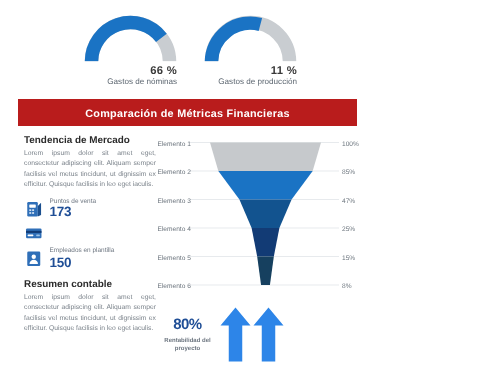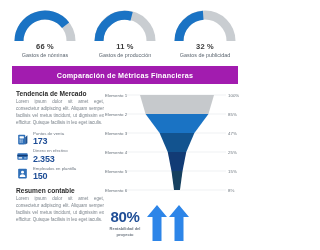--- a/index.html
+++ b/index.html
@@ -6,29 +6,29 @@
   body{
     width:250px;height:250px;overflow:hidden;
     background:#ffffff;
     font-family:"Liberation Sans", sans-serif;
     color:#333;
   }
   #infographic{position:relative;width:250px;height:250px;}
 
   
   .gauge-row{display:flex;justify-content:center;gap:14px;padding:10px 8px 0 8px;box-sizing:border-box;}
-  .gauge{width:66px;display:flex;flex-direction:column;align-items:center;}
+  .gauge{width:66px;display:flex;flex-direction:column;align-items:flex-end;}
   .gauge-arc{position:relative;width:62px;height:31px;overflow:hidden;}
   .gauge-arc svg{display:block;}
   .gauge-val{font-size:7.5px;font-weight:bold;color:#3a3a3a;margin-top:1px;letter-spacing:.2px;}
   .gauge-cap{font-size:5.4px;color:#5c6670;text-align:center;line-height:1.35;margin-top:1px;}
 
   
   .banner{
-    margin:7px 12px 0 12px;background:#a21caf;color:#fff;
+    margin:7px 12px 0 12px;background:#b91c1c;color:#fff;
     text-align:center;font-size:7.2px;font-weight:bold;
     padding:4.5px 0;letter-spacing:.2px;
   }
 
   
   .content{display:flex;padding:6px 0 0 0;}
   .left-col{width:104px;padding-left:16px;box-sizing:border-box;}
   .right-col{width:146px;position:relative;}
 
   .sec-title{font-size:6.6px;font-weight:bold;color:#2b2b2b;margin:0 0 2px 0;}
@@ -47,21 +47,21 @@
   
   .funnel-wrap{position:relative;height:118px;}
   .funnel-wrap svg{position:absolute;left:0;top:0;}
   .fl-left{font-size:4.4px;fill:#6b747d;}
   .fl-right{font-size:4.4px;fill:#6b747d;}
   .fl-line{stroke:#d7dbe0;stroke-width:.4;}
 
   
   .bottom{position:absolute;left:104px;top:196px;width:146px;height:54px;display:flex;align-items:center;}
   .hl{display:flex;flex-direction:column;align-items:center;justify-content:center;width:42px;}
-  .hl-num{font-size:15px;font-weight:bold;color:#1f4e96;line-height:1;letter-spacing:-.4px;}
+  .hl-num{font-size:10px;font-weight:bold;color:#1f4e96;line-height:1;letter-spacing:-.4px;}
   .hl-cap{font-size:4px;color:#6d7680;text-align:center;line-height:1.35;margin-top:2px;font-weight:bold;}
   .arrow{width:22px;height:40px;flex:none;}
 </style>
 </head>
 <body>
 
 <div id="infographic">
 
   <div class="gauge-row">
 
@@ -80,30 +80,20 @@
       <div class="gauge-arc">
         <svg width="62" height="31" viewBox="0 0 62 31">
           <path d="M5 31 A26 26 0 0 1 57 31" fill="none" stroke="#c9cdd1" stroke-width="9"></path>
           <path d="M5 31 A26 26 0 0 1 37.6 6.3" fill="none" stroke="#1a73c4" stroke-width="9"></path>
         </svg>
       </div>
       <div class="gauge-val">11 %</div>
       <div class="gauge-cap">Gastos de producción</div>
     </div>
 
-    <div class="gauge">
-      <div class="gauge-arc">
-        <svg width="62" height="31" viewBox="0 0 62 31">
-          <path d="M5 31 A26 26 0 0 1 57 31" fill="none" stroke="#c9cdd1" stroke-width="9"></path>
-          <path d="M5 31 A26 26 0 0 1 29.2 5.2" fill="none" stroke="#1a73c4" stroke-width="9"></path>
-        </svg>
-      </div>
-      <div class="gauge-val">32 %</div>
-      <div class="gauge-cap">Gastos de publicidad</div>
-    </div>
 
   </div>
 
   <div class="banner">Comparación de Métricas Financieras</div>
 
   <div class="content">
 
     <div class="left-col">
 
       <div>
@@ -129,24 +119,20 @@
           </span>
         </div>
 
         <div class="stat">
           <svg class="stat-ico" viewBox="0 0 24 24">
             <rect x="2.5" y="6" width="19" height="12" rx="1.5" fill="#2f6fb8"></rect>
             <rect x="2.5" y="9" width="19" height="2.6" fill="#123b75"></rect>
             <rect x="4.5" y="13.5" width="7" height="2.2" rx=".6" fill="#ffffff"></rect>
             <rect x="15" y="13.5" width="4.5" height="2.2" rx=".6" fill="#9cc3e8"></rect>
           </svg>
-          <span class="stat-txt">
-            <span class="stat-lab">Dinero en efectivo</span>
-            <span class="stat-num">2.353</span>
-          </span>
         </div>
 
         <div class="stat">
           <svg class="stat-ico" viewBox="0 0 24 24">
             <rect x="4" y="3" width="16" height="18" rx="1.5" fill="#2f6fb8"></rect>
             <circle cx="12" cy="9.5" r="2.7" fill="#ffffff"></circle>
             <path d="M6.8 18.5 a5.2 5.2 0 0 1 10.4 0 z" fill="#ffffff"></path>
           </svg>
           <span class="stat-txt">
             <span class="stat-lab">Empleados en plantilla</span>

